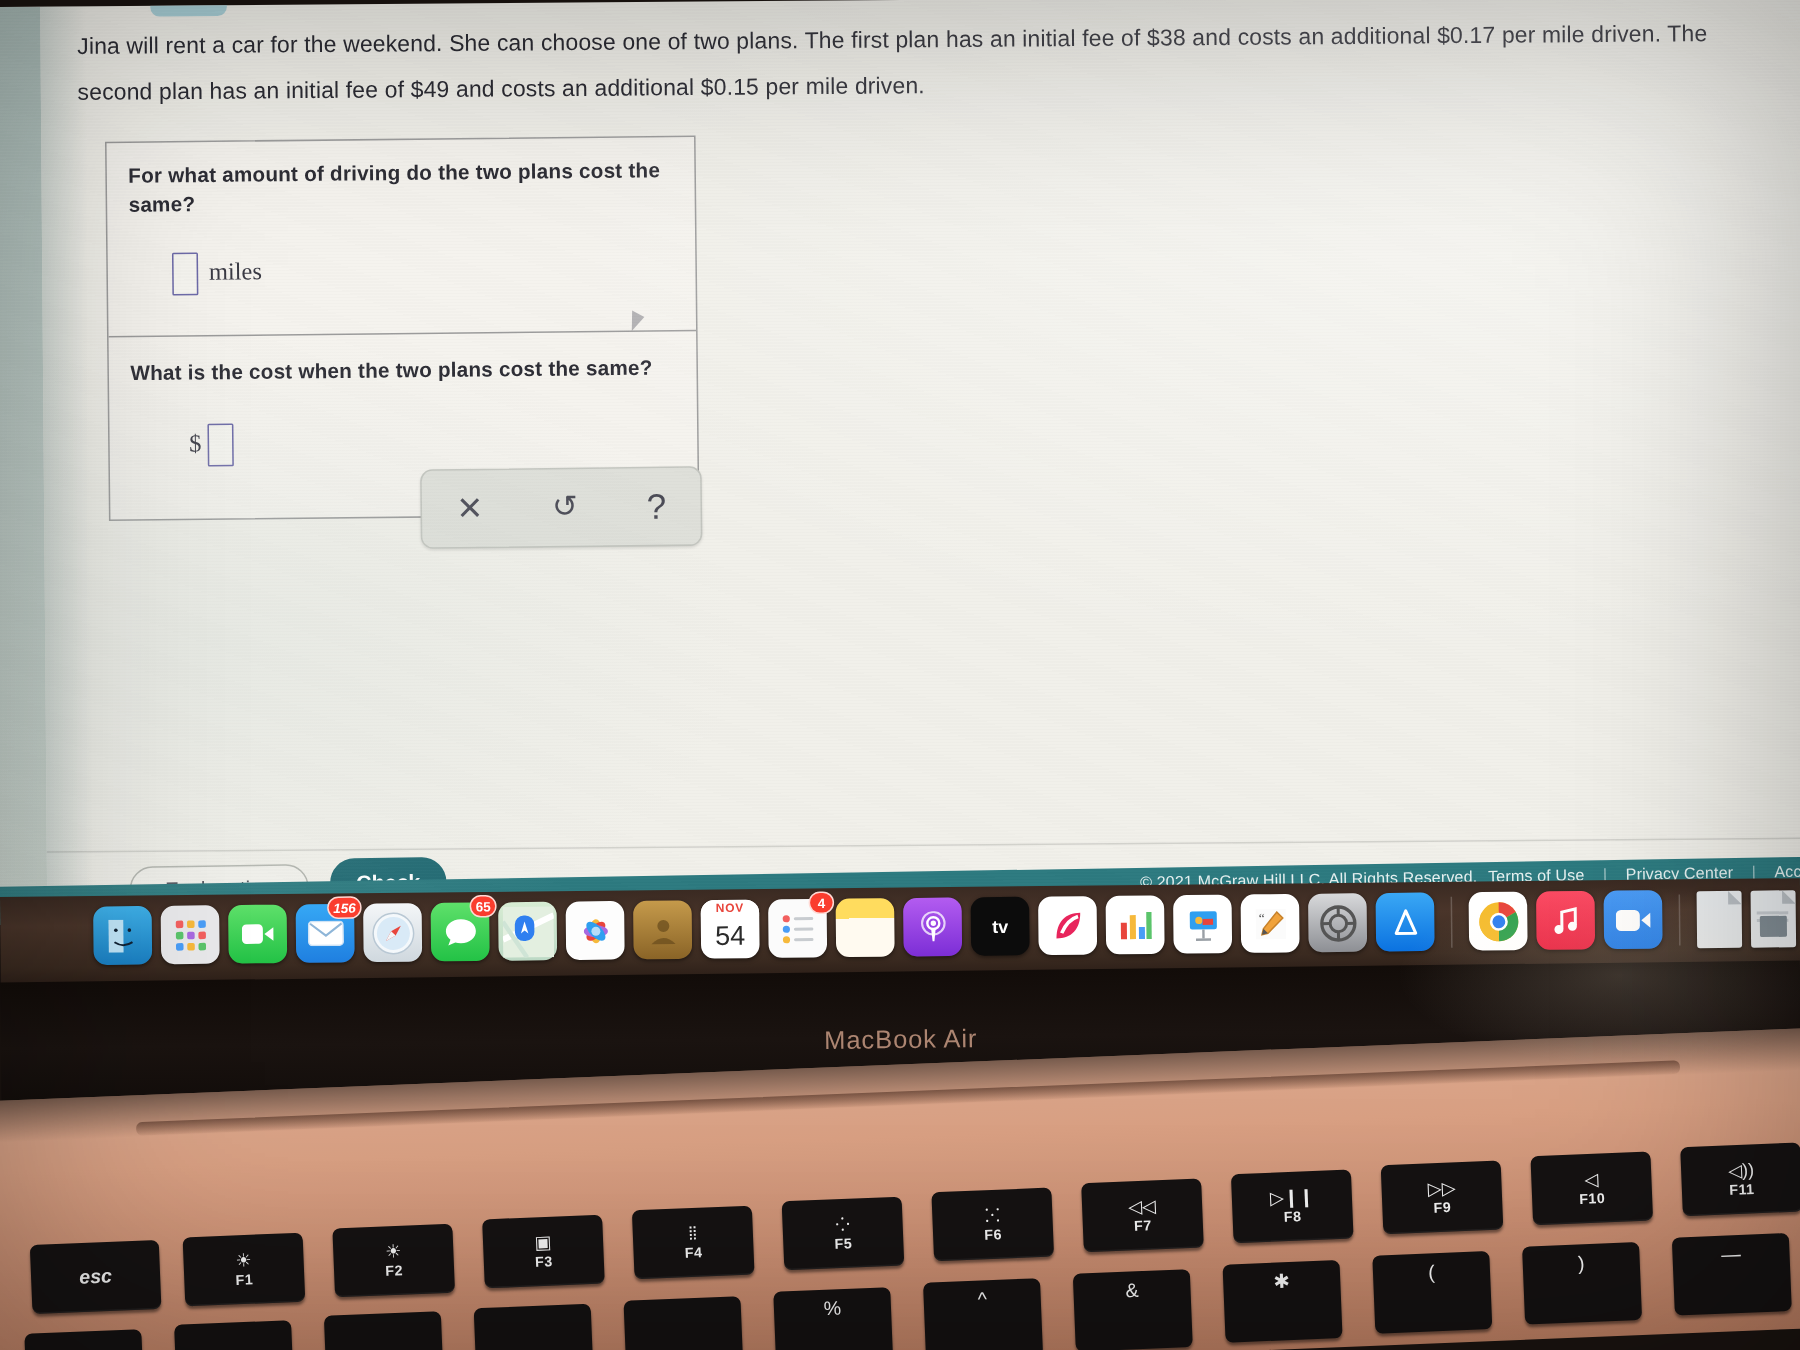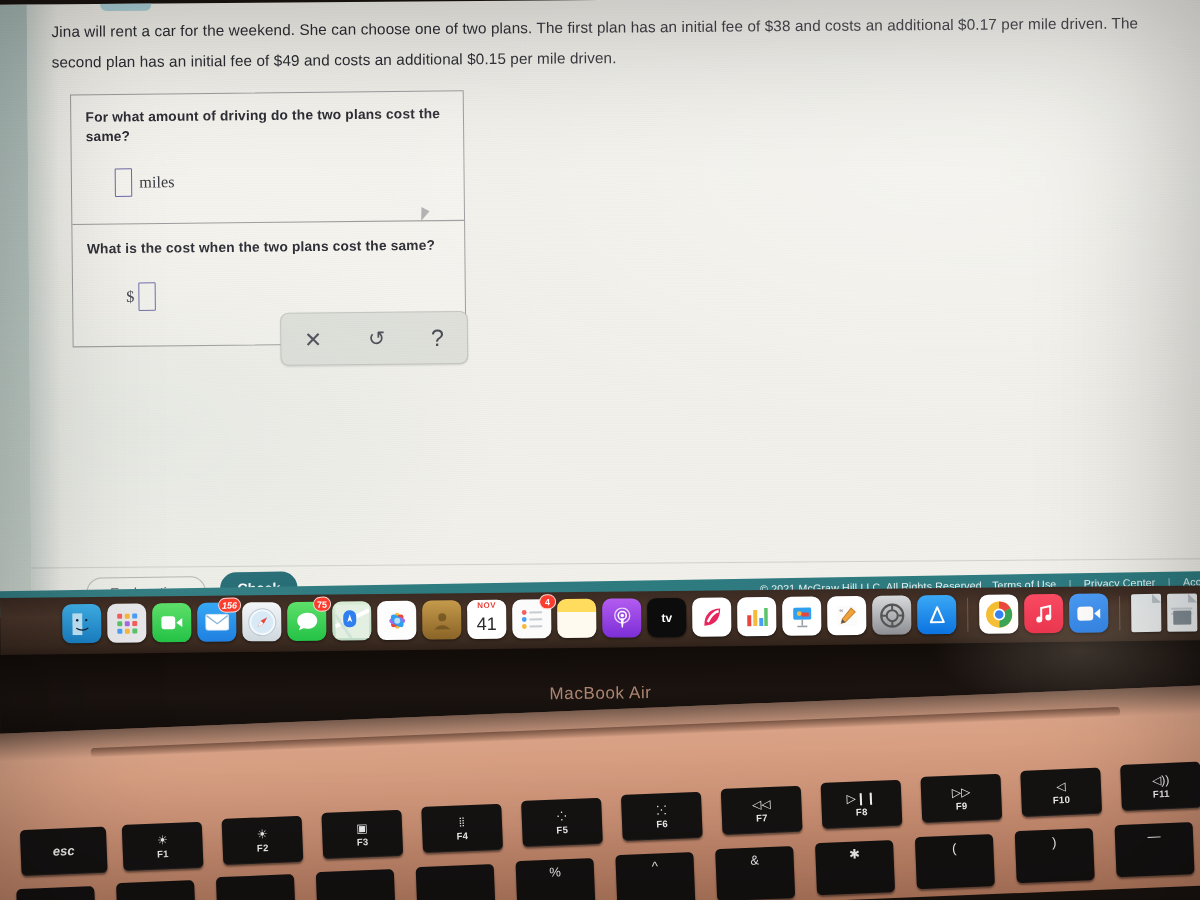--- a/index.html
+++ b/index.html
@@ -326,21 +326,21 @@
             <circle cx="15" cy="15" r="11" fill="#1b8fe0" opacity=".12"></circle>
             <path d="M20 10 L16.5 16.5 L10 20 L13.5 13.5 Z" fill="#e8453c"></path>
             <path d="M16.5 16.5 L10 20 L13.5 13.5 Z" fill="#f3f5f7"></path>
           </svg>
       </div>
 
       <div class="di ic-msg">
         <svg width="24" height="22" viewBox="0 0 24 22">
             <path d="M12 2 C18 2 22 5.6 22 10 C22 14.4 18 18 12 18 C10.6 18 9.3 17.8 8.2 17.5 L3.5 19.5 L5 15.6 C3.2 14.2 2 12.3 2 10 C2 5.6 6 2 12 2 Z" fill="#fff"></path>
           </svg>
-        <span class="badge">75</span>
+        <span class="badge">65</span>
       </div>
 
       <div class="di ic-maps">
         <svg width="34" height="34" viewBox="0 0 34 34">
             <rect width="34" height="34" fill="#e3efe0"></rect>
             <path d="M0 22 L34 6" stroke="#fff" stroke-width="4"></path>
             <path d="M0 10 L16 34" stroke="#cfe4d6" stroke-width="3"></path>
             <rect x="8" y="6" width="13" height="17" rx="6" fill="#2f7ff0"></rect>
             <path d="M14.5 10 l2.5 8 -2.5-2 -2.5 2 Z" fill="#fff"></path>
           </svg>
@@ -360,21 +360,21 @@
 
       <div class="di ic-contacts">
         <svg width="20" height="20" viewBox="0 0 20 20">
             <circle cx="10" cy="7" r="4" fill="#6b4d1e" opacity=".75"></circle>
             <path d="M2 19 q8-8 16 0Z" fill="#6b4d1e" opacity=".75"></path>
           </svg>
       </div>
 
       <div class="di ic-cal">
         <div class="m">NOV</div>
-        <div class="d">41</div>
+        <div class="d">54</div>
       </div>
 
       <div class="di ic-rem">
         <svg width="26" height="22" viewBox="0 0 26 22">
           <circle cx="5" cy="4" r="2.4" fill="#f2605f"></circle>
             <rect x="10" y="3" width="13" height="2" rx="1" fill="#c8ccd0"></rect>
           <circle cx="5" cy="11" r="2.4" fill="#4a9df6"></circle>
             <rect x="10" y="10" width="13" height="2" rx="1" fill="#c8ccd0"></rect>
           <circle cx="5" cy="18" r="2.4" fill="#f6b93b"></circle>
             <rect x="10" y="17" width="13" height="2" rx="1" fill="#c8ccd0"></rect>

